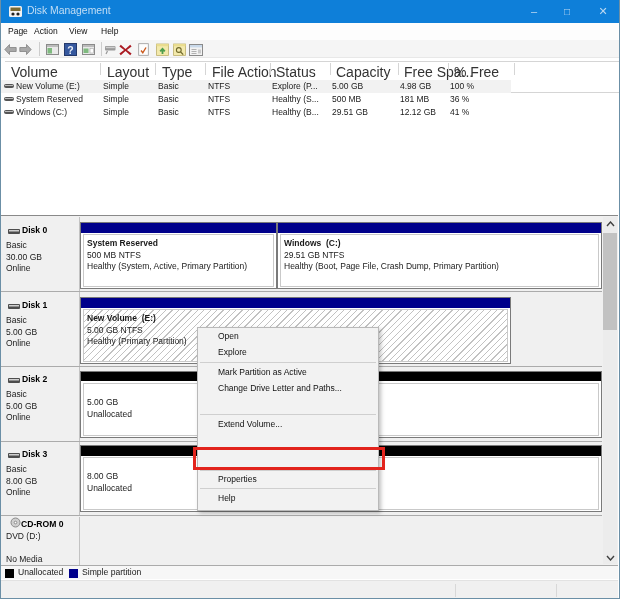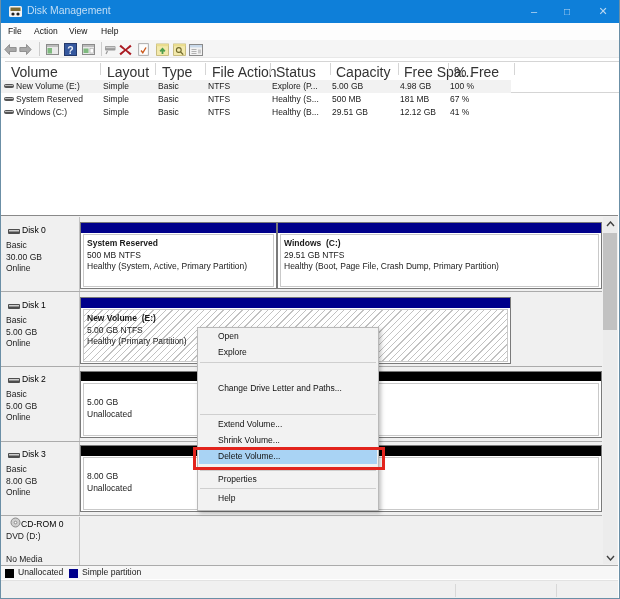--- a/index.html
+++ b/index.html
@@ -30,21 +30,21 @@
 .hsep { position:absolute; top:1px; width:1px; height:12px; background:#d5d5d5; }
 .lrow { position:absolute; left:0; width:617px; height:13px; font-size:8.5px; color:#1a1a1a; }
 .lrow span { position:absolute; top:1px; }
 .vicon { position:absolute; left:3px; top:4px; width:10px; height:5px; }
 
 
 #lowerpane { position:absolute; left:0; top:215px; width:617px; height:350px; background:#f0f0f0;
   border-top:1px solid #898989; }
 .rowsep { position:absolute; left:0; width:601px; height:1px; background:#ababab; }
 .dlabel { position:absolute; left:0; width:79px; font-size:8.5px; color:#1a1a1a; }
-.dlabel .dtitle { position:absolute; left:21px; top:0px; font-weight:normal; font-size:8.6px; color:#000; }
+.dlabel .dtitle { position:absolute; left:21px; top:0px; font-weight:bold; font-size:8.6px; color:#000; }
 .vline { position:absolute; left:78px; width:1px; background:#c2c2c2; }
 .part { position:absolute; border:1px solid #7a7a7a; background:#fff; }
 .band { position:absolute; left:0; top:0; right:0; height:9px; }
 .navy { background:#00008b; }
 .black { background:#000; }
 .pbody { position:absolute; left:2px; top:11px; right:2px; bottom:1px; background:#fff;
   border:1px solid #c9c9c9; font-size:8.5px; color:#1a1a1a; padding:3px 0 0 3px; line-height:11.5px; }
 .hatch { background-image:repeating-linear-gradient(135deg,#ffffff 0px,#ffffff 3.6px,#c2c2c2 3.6px,#c2c2c2 4.5px); }
 
 
@@ -77,21 +77,21 @@
       <circle cx="5" cy="10" r="1.6" fill="#222"></circle>
       <circle cx="10" cy="10" r="1.6" fill="#222"></circle>
     </svg>
     <span id="title-text">Disk Management</span>
     <div class="capbtn" style="left:516px">–</div>
     <div class="capbtn" style="left:549px;font-size:10px">□</div>
     <div class="capbtn" style="left:585px">✕</div>
   </div>
 
   <div id="menubar">
-    <span style="left:7px">File</span>
+    <span style="left:7px">Page</span>
     <span style="left:33px">Action</span>
     <span style="left:68px">View</span>
     <span style="left:100px">Help</span>
   </div>
 
   <div id="toolbar">
     <svg class="abs" style="left:3px;top:4px" width="13" height="11" viewBox="0 0 13 11">
       <path d="M5.5 0.5 L0.8 5.5 L5.5 10.5 L5.5 7.5 L12.2 7.5 L12.2 3.5 L5.5 3.5 Z" fill="#a8a8a8" stroke="#787878" stroke-width="0.7"></path>
     </svg>
     <svg class="abs" style="left:18px;top:4px" width="13" height="11" viewBox="0 0 13 11">
@@ -183,21 +183,21 @@
           <rect x="0" y="0" width="10" height="4" rx="2" fill="#555"></rect>
           <rect x="1" y="1" width="8" height="1" fill="#bbb"></rect>
         </svg>
       <span style="left:15px">System Reserved</span>
         <span style="left:102px">Simple</span>
       <span style="left:157px">Basic</span>
         <span style="left:207px">NTFS</span>
       <span style="left:271px">Healthy (S...</span>
         <span style="left:331px">500 MB</span>
       <span style="left:399px">181 MB</span>
-        <span style="left:449px">67 %</span>
+        <span style="left:449px">36 %</span>
     </div>
     <div class="lrow" style="top:48px">
       <svg class="vicon" viewBox="0 0 10 5">
           <rect x="0" y="0" width="10" height="4" rx="2" fill="#555"></rect>
           <rect x="1" y="1" width="8" height="1" fill="#bbb"></rect>
         </svg>
       <span style="left:15px">Windows (C:)</span>
         <span style="left:102px">Simple</span>
       <span style="left:157px">Basic</span>
         <span style="left:207px">NTFS</span>
@@ -313,25 +313,24 @@
 
   <div id="statusbar">
     <div class="ssep" style="left:454px"></div>
     <div class="ssep" style="left:555px"></div>
   </div>
 
   <div id="cmenu">
     <div class="mi" style="top:0px">Open</div>
     <div class="mi" style="top:16px">Explore</div>
     <div class="msep" style="top:34px"></div>
+    <div class="mi" style="top:36px">Mark Partition as Active</div>
     <div class="mi" style="top:52px">Change Drive Letter and Paths...</div>
     <div class="msep" style="top:86px"></div>
     <div class="mi" style="top:88px">Extend Volume...</div>
-    <div class="mi" style="top:104px">Shrink Volume...</div>
-    <div class="mi hilite" style="top:120px">Delete Volume...</div>
     <div class="msep" style="top:142px"></div>
     <div class="mi" style="top:143px">Properties</div>
     <div class="msep" style="top:160px"></div>
     <div class="mi" style="top:162px">Help</div>
   </div>
   <div id="redbox"></div>
 
 </div>
 
 </body></html>

